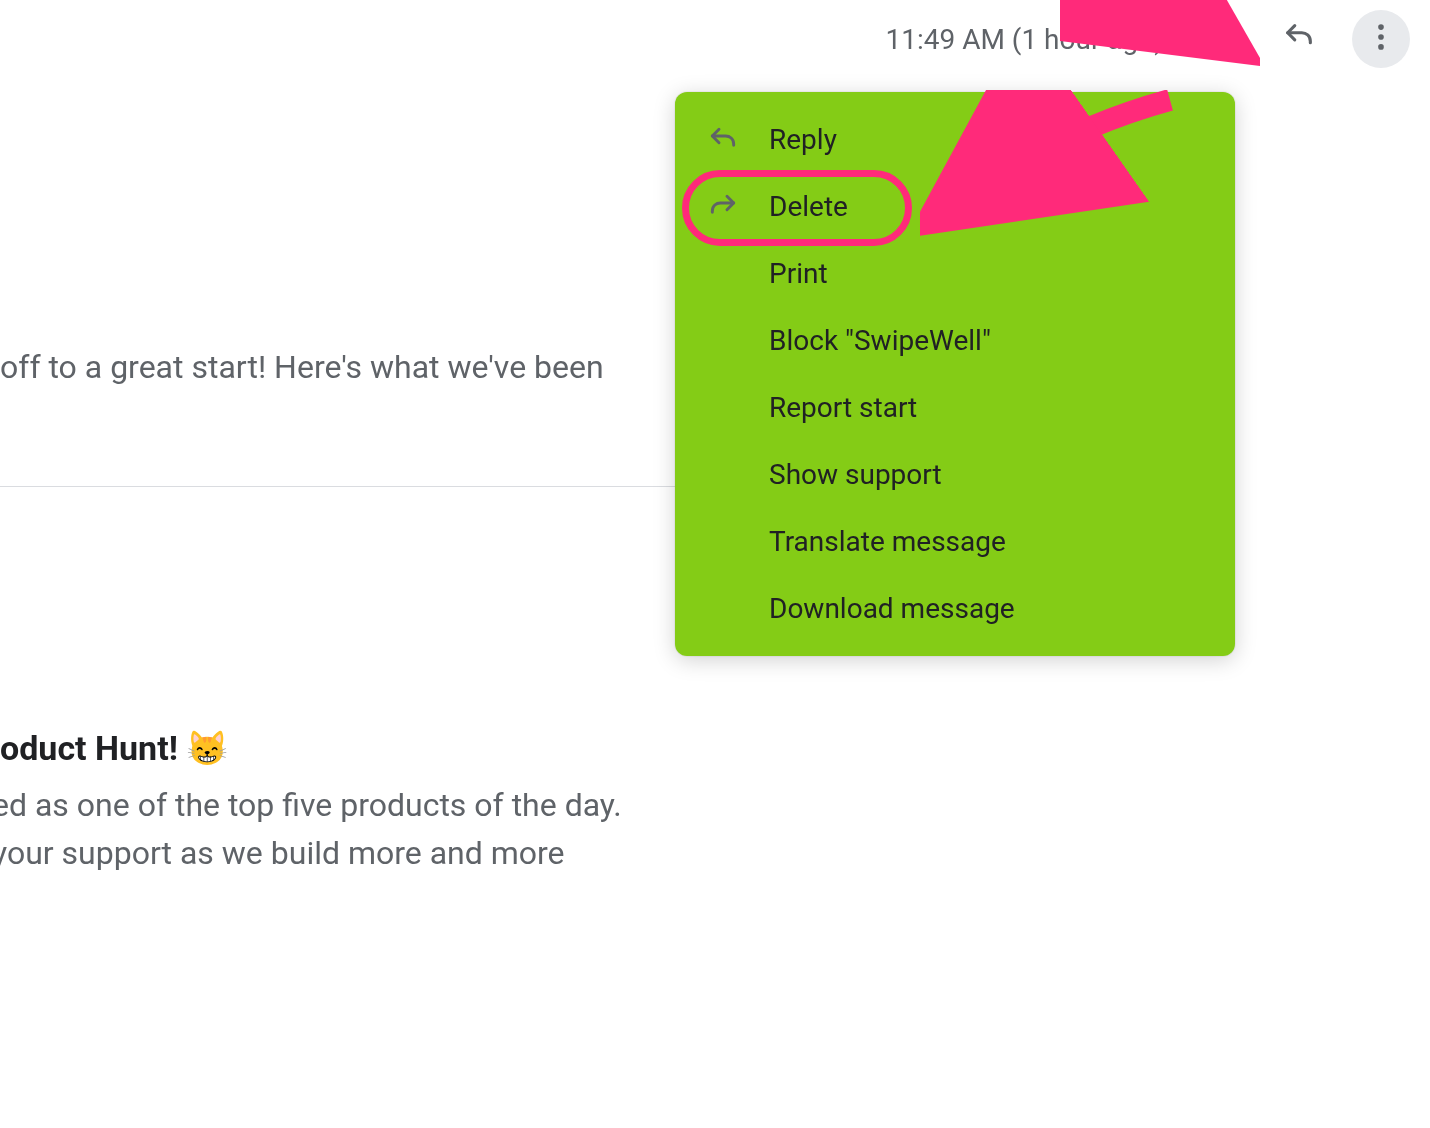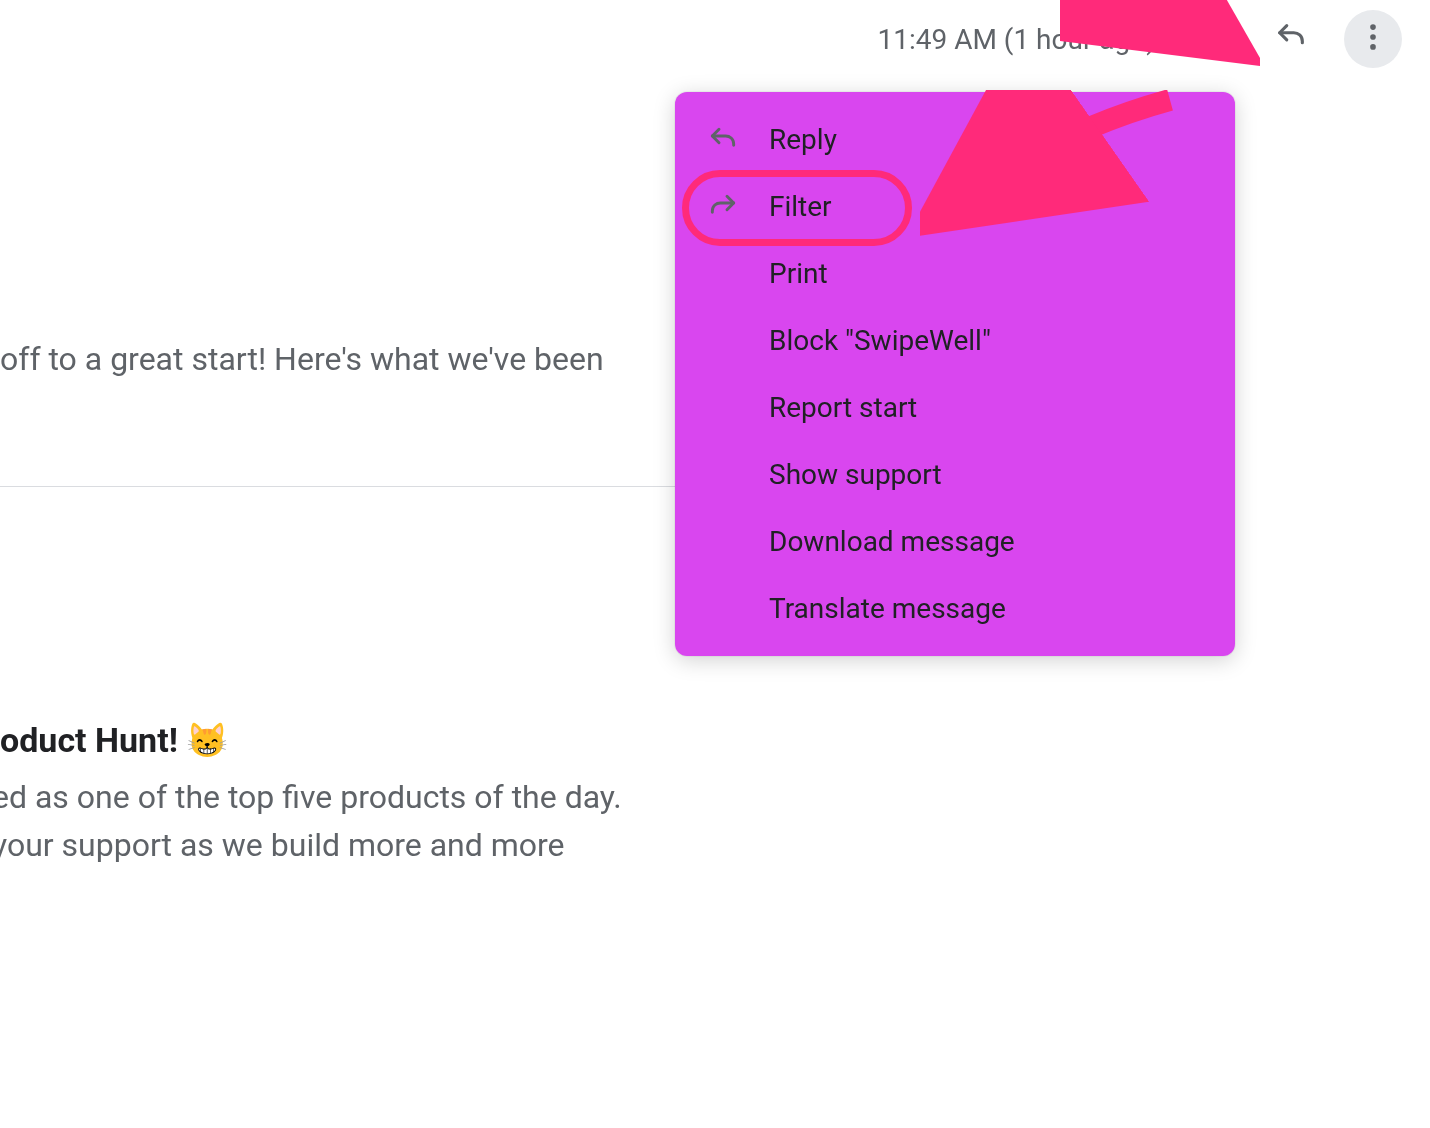--- a/index.html
+++ b/index.html
@@ -10,21 +10,21 @@
     font-family: "Google Sans", Roboto, Arial, sans-serif;
     color: #202124;
     overflow: hidden;
     position: relative;
   }
 
   
   .header {
     position: absolute;
     top: 10px;
-    right: 28px;
+    right: 20px;
     display: flex;
     align-items: center;
     gap: 24px;
   }
   .timestamp {
     color: #5f6368;
     font-size: 28px;
     white-space: nowrap;
   }
   .icon-btn {
@@ -38,21 +38,21 @@
   }
   .icon-btn svg { width: 34px; height: 34px; }
   .kebab-btn { background: #e8eaed; }
 
   
   .menu {
     position: absolute;
     top: 92px;
     left: 675px;
     width: 560px;
-    background: #d946ef;
+    background: #84cc16;
     border-radius: 12px;
     box-shadow: 0 4px 22px rgba(0,0,0,0.18), 0 0 0 1px rgba(0,0,0,0.04);
     padding: 14px 0;
   }
   .menu-item {
     display: flex;
     align-items: center;
     height: 67px;
     padding: 0 36px 0 30px;
     font-size: 28px;
@@ -82,20 +82,21 @@
     pointer-events: none;
   }
 
   
   .body-text {
     position: absolute;
     font-size: 32px;
     color: #5f6368;
     line-height: 1.45;
     white-space: nowrap;
+    margin-top: 8px;
   }
   .line1 { top: 336px; left: 0; }
   .divider {
     position: absolute;
     top: 486px; left: 0;
     width: 700px;
     border-top: 1px solid #dadce0;
   }
   .line2 {
     top: 716px; left: 0;
@@ -164,21 +165,21 @@
     <span>Reply</span>
   </div>
 
   <div class="menu-item">
     <span class="menu-icon">
       <svg viewBox="0 0 24 24" fill="none" stroke="currentColor" stroke-width="2.2" stroke-linecap="round" stroke-linejoin="round">
         <path d="M15 4l5 5-5 5"></path>
           <path d="M20 9H10c-3 0-6 2-6 6v1"></path>
       </svg>
     </span>
-    <span>Filter</span>
+    <span>Delete</span>
   </div>
 
 
   <div class="menu-item">
     <span class="menu-spacer"></span>
     <span>Print</span>
   </div>
 
 
   <div class="menu-item">
@@ -192,26 +193,26 @@
   </div>
 
 
   <div class="menu-item">
     <span class="menu-spacer"></span>
     <span>Show support</span>
   </div>
 
   <div class="menu-item">
     <span class="menu-spacer"></span>
+    <span>Translate message</span>
+  </div>
+
+  <div class="menu-item">
+    <span class="menu-spacer"></span>
     <span>Download message</span>
-  </div>
-
-  <div class="menu-item">
-    <span class="menu-spacer"></span>
-    <span>Translate message</span>
   </div>
 
 
 </div>
 
 <div class="forward-ring"></div>
 
 <svg class="arrow" style="top:-40px; left:1060px; width:200px; height:120px;" viewBox="0 0 200 120">
   <defs>
     <marker id="ah1" markerWidth="10" markerHeight="10" refX="7" refY="5" orient="auto">

